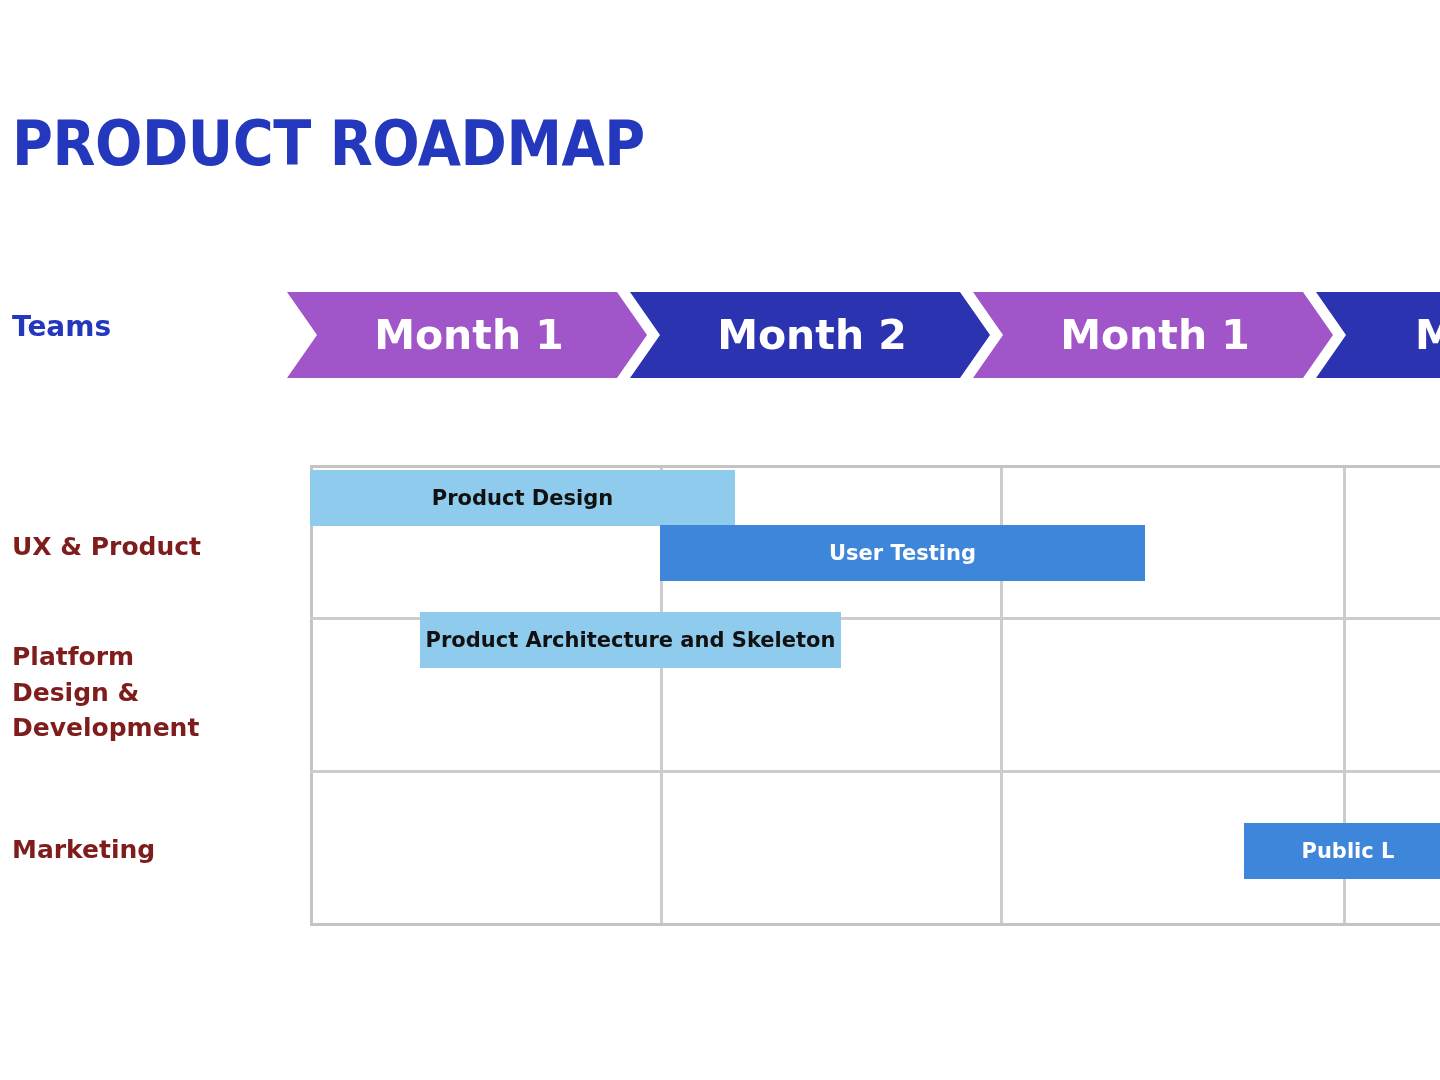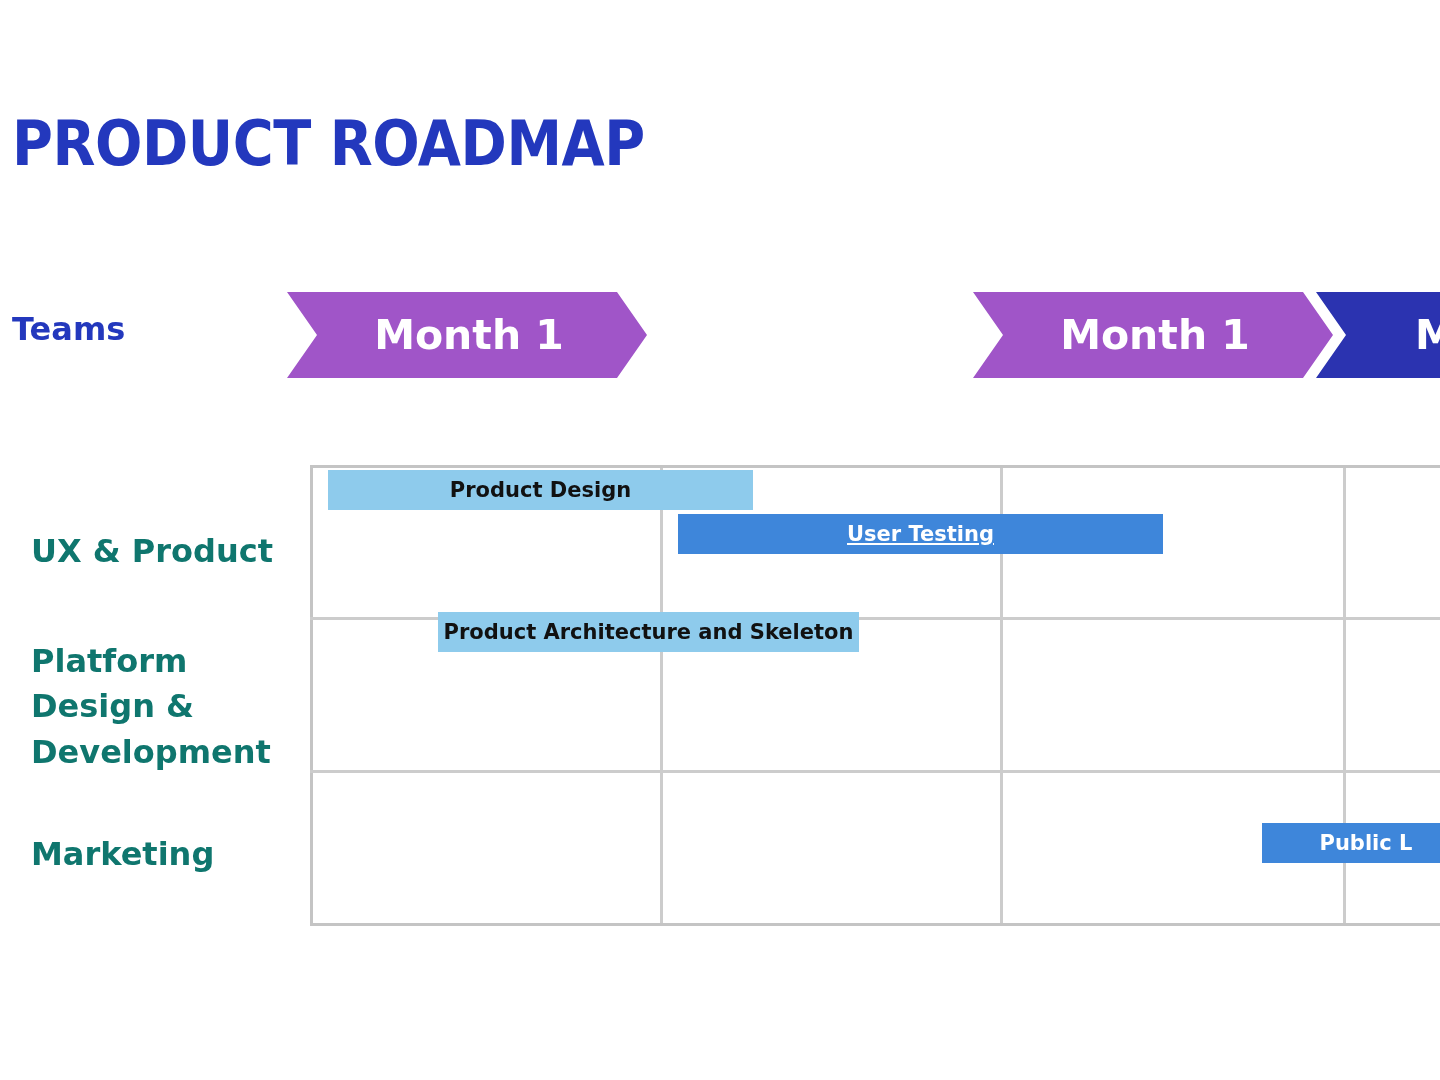--- a/index.html
+++ b/index.html
@@ -14,21 +14,21 @@
     position:absolute;left:12px;top:113px;
     font-size:62px;line-height:1;font-weight:bold;
     color:#2338bd;letter-spacing:-0.5px;
     transform:scaleX(0.90);transform-origin:left top;
     white-space:nowrap;
   }
 
   
   .teams-label{
     position:absolute;left:12px;top:310px;
-    font-size:32px;font-weight:bold;color:#2338bd;
+    font-size:28px;font-weight:bold;color:#2338bd;
     white-space:nowrap;
   }
 
   
   .banner{position:absolute;left:287px;top:292px;width:1153px;height:86px;}
   .chev{
     position:absolute;top:0;height:86px;
     display:flex;align-items:center;justify-content:center;
     color:#ffffff;font-size:41px;font-weight:bold;
     white-space:nowrap;box-sizing:border-box;
@@ -40,58 +40,59 @@
     clip-path:polygon(0 0, 330px 0, 360px 50%, 330px 100%, 0 100%, 30px 50%);}
   .chev.c2{left:686px;width:360px;background:#a055c8;
     clip-path:polygon(0 0, 330px 0, 360px 50%, 330px 100%, 0 100%, 30px 50%);}
   .chev.c3{left:1029px;width:360px;background:#2b33b0;
     clip-path:polygon(0 0, 330px 0, 360px 50%, 330px 100%, 0 100%, 30px 50%);}
   .chev.c3 span{transform:translateX(-32px);}
 
   
   .row-label{
     position:absolute;left:12px;
-    font-size:32px;font-weight:bold;color:#0f766e;line-height:1.42;
+    font-size:25px;font-weight:bold;color:#7f1d1d;line-height:1.42;
     width:280px;
-    margin-left:19px;
   }
   .row-label.r0{top:529px;}
   .row-label.r1{top:639px;}
   .row-label.r2{top:832px;}
 
   
   .grid{position:absolute;left:310px;top:465px;width:1130px;height:461px;}
   .grid-bg{position:absolute;inset:0;background:#ffffff;}
   .gl-v{position:absolute;top:0;bottom:0;width:3px;background:#cccccc;}
   .gl-h{position:absolute;left:0;right:0;height:3px;background:#cccccc;}
   .gl-edge{background:#c4c4c4;}
 
   
   .bar{
-    position:absolute;height:40px;
+    position:absolute;height:56px;
     display:flex;align-items:center;justify-content:center;
     font-size:21px;font-weight:bold;white-space:nowrap;
     box-sizing:border-box;
-    margin-left:18px;
   }
   .bar.light{background:#8ecbec;color:#111111;}
   .bar.dark{background:#3e86da;color:#ffffff;}
 </style>
 </head>
 <body>
 
 <div class="stage">
 
   <div class="title">PRODUCT ROADMAP</div>
 
   <div class="teams-label">Teams</div>
 
   <div class="banner">
     <div class="chev c0">
       <span>Month 1</span>
+    </div>
+    <div class="chev c1">
+      <span>Month 2</span>
     </div>
     <div class="chev c2">
       <span>Month 1</span>
     </div>
     <div class="chev c3">
       <span>Mon</span>
     </div>
   </div>
 
   <div class="row-label r0">UX &amp; Product</div>
@@ -111,21 +112,21 @@
     <div class="gl-v" style="left:1033px;"></div>
 
     <div class="gl-h gl-edge" style="top:0px;"></div>
     <div class="gl-h" style="top:152px;"></div>
     <div class="gl-h" style="top:305px;"></div>
     <div class="gl-h gl-edge" style="top:458px;"></div>
 
     <div class="bar light" style="left:0px;top:5px;width:425px;">
       <span>Product Design</span>
     </div>
-    <div class="bar dark" style="left:350px;top:49px;width:485px;text-decoration:underline;">
+    <div class="bar dark" style="left:350px;top:60px;width:485px;">
       <span>User Testing</span>
     </div>
 
     <div class="bar light" style="left:110px;top:147px;width:421px;">
       <span>Product Architecture and Skeleton</span>
     </div>
 
     <div class="bar dark" style="left:934px;top:358px;width:196px;justify-content:center;padding-left:12px;">
       <span>Public L</span>
     </div>

